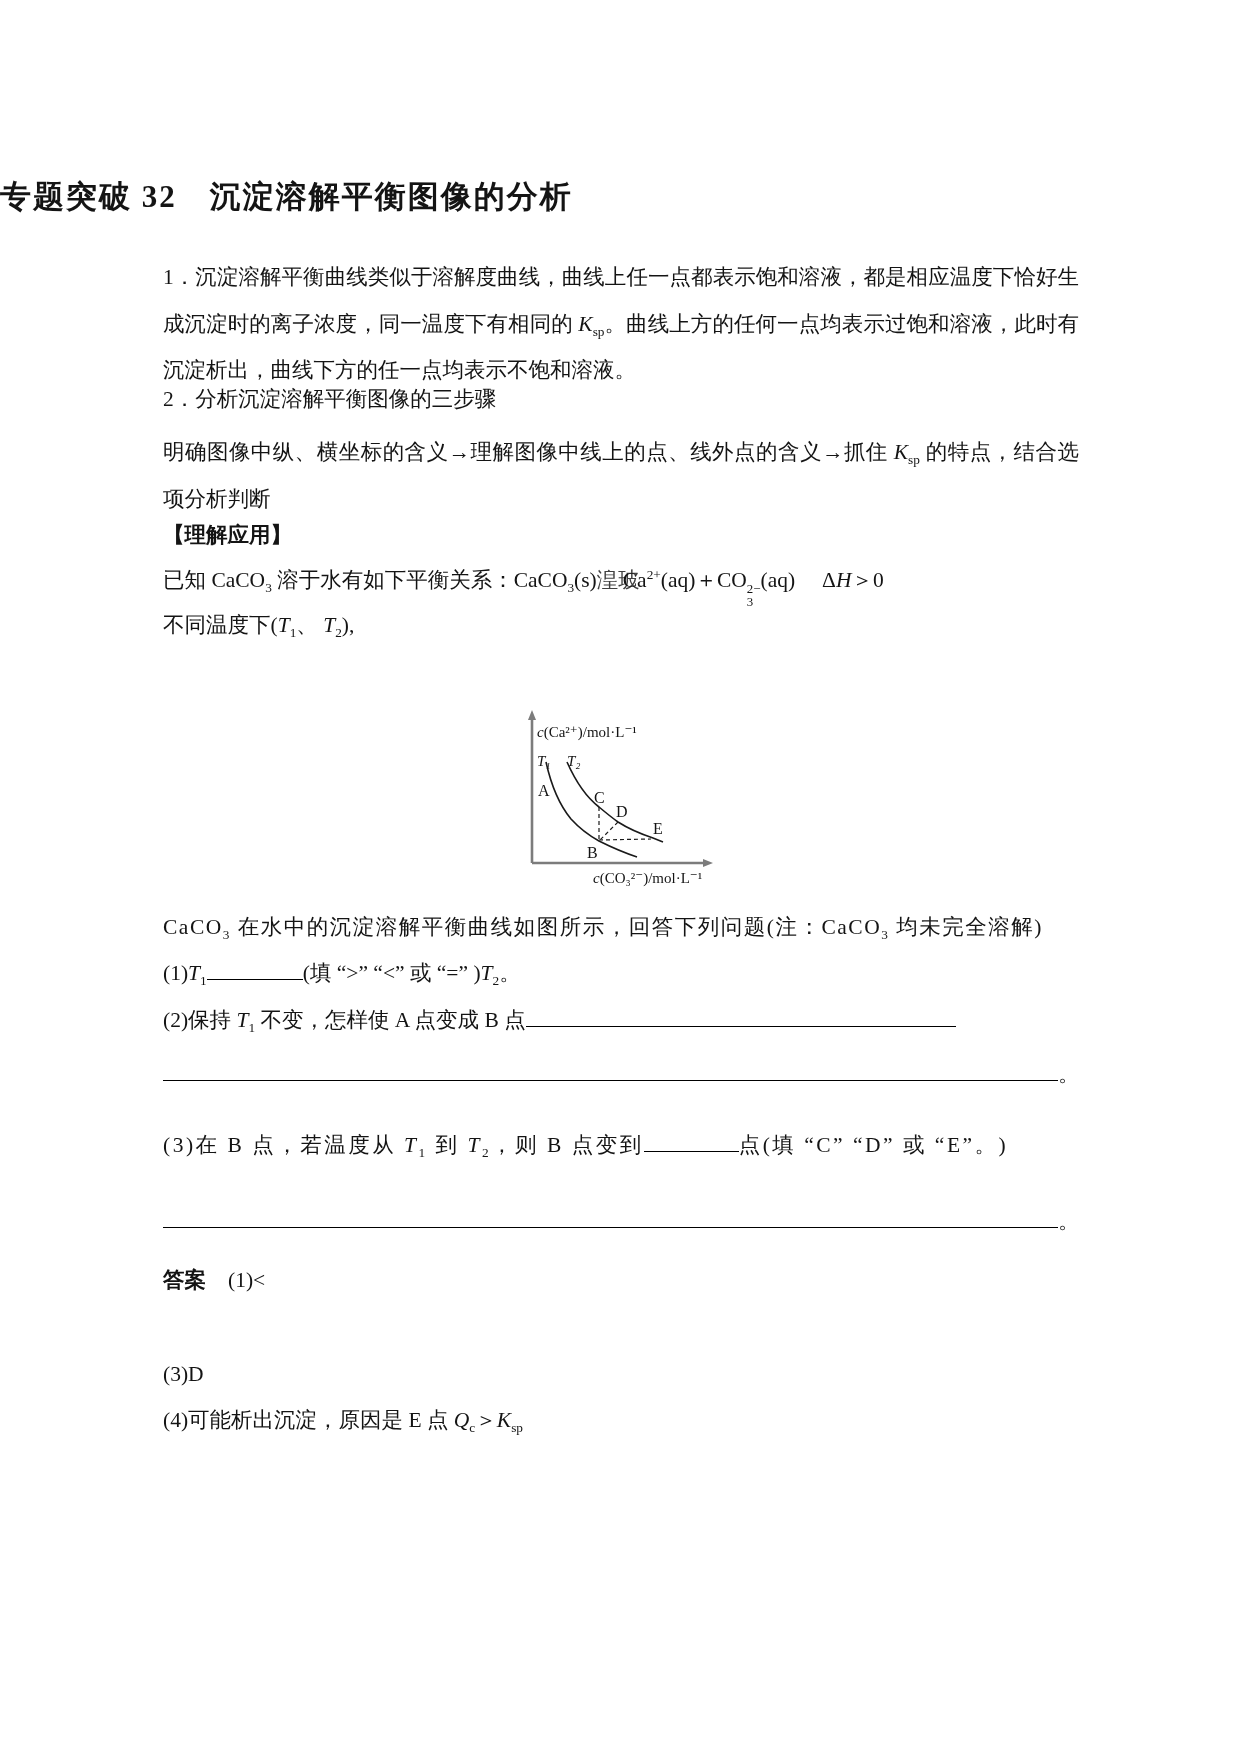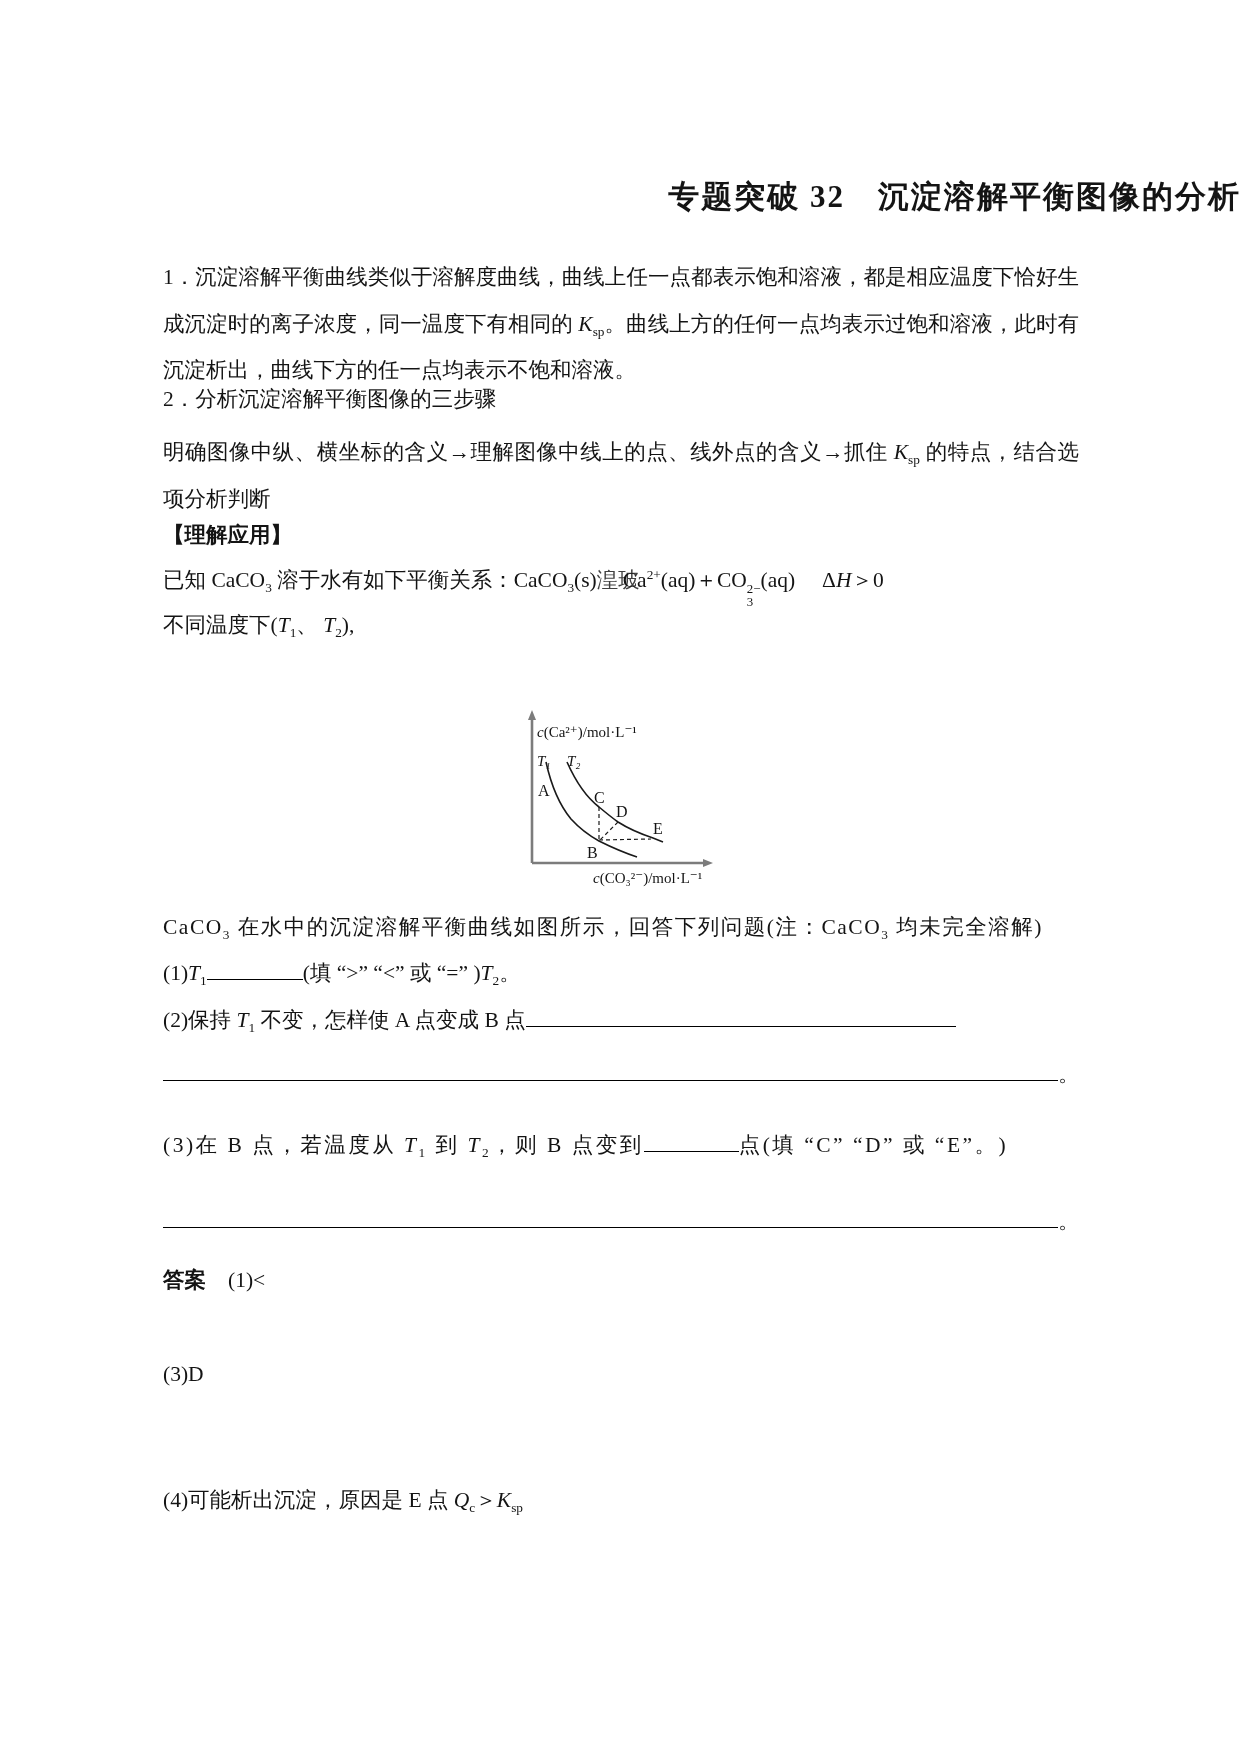--- a/index.html
+++ b/index.html
@@ -2,21 +2,21 @@
 <html><head>
 <meta charset="utf-8">
 <style>
   html,body{margin:0;padding:0;background:#e8e8e8;}
   .page{
     position:relative;width:1241px;height:1754px;background:#ffffff;margin:0 auto;
     font-family:"Liberation Serif","DejaVu Serif",serif;color:#141414;
     font-size:21.5px;overflow:hidden;
   }
   .title{
-    position:absolute;top:176px;left:0;width:1241px;text-align:right;
+    position:absolute;top:176px;left:0;width:1241px;text-align:left;
     font-size:31px;font-weight:bold;letter-spacing:2px;
   }
   .para{
     position:absolute;left:163px;width:916px;line-height:46.5px;
     text-align:justify;text-justify:inter-ideograph;
   }
   .line{
     position:absolute;left:163px;white-space:nowrap;line-height:32px;height:32px;
   }
   .hei{font-family:"Liberation Sans","DejaVu Sans",sans-serif;font-weight:700;}
@@ -107,15 +107,15 @@
 
   <div class="line" style="top:1205px"><span class="blank" style="width: 895px;"></span><span>。</span></div>
 
   <div class="line" style="top:1264px">
     <span class="hei">答案</span><span class="ans-gap">(1)&lt;</span>
   </div>
 
 
   <div class="line" style="top:1358px">(3)D</div>
 
-  <div class="line" style="top:1484px"><span>(4)可能析出沉淀，原因是 E 点 </span><span class="it">Q</span><sub>c</sub><span>＞</span><span class="it">K</span><sub>sp</sub></div>
+  <div class="line" style="top:1404px"><span>(4)可能析出沉淀，原因是 E 点 </span><span class="it">Q</span><sub>c</sub><span>＞</span><span class="it">K</span><sub>sp</sub></div>
 
 </div>
 
 </body></html>

